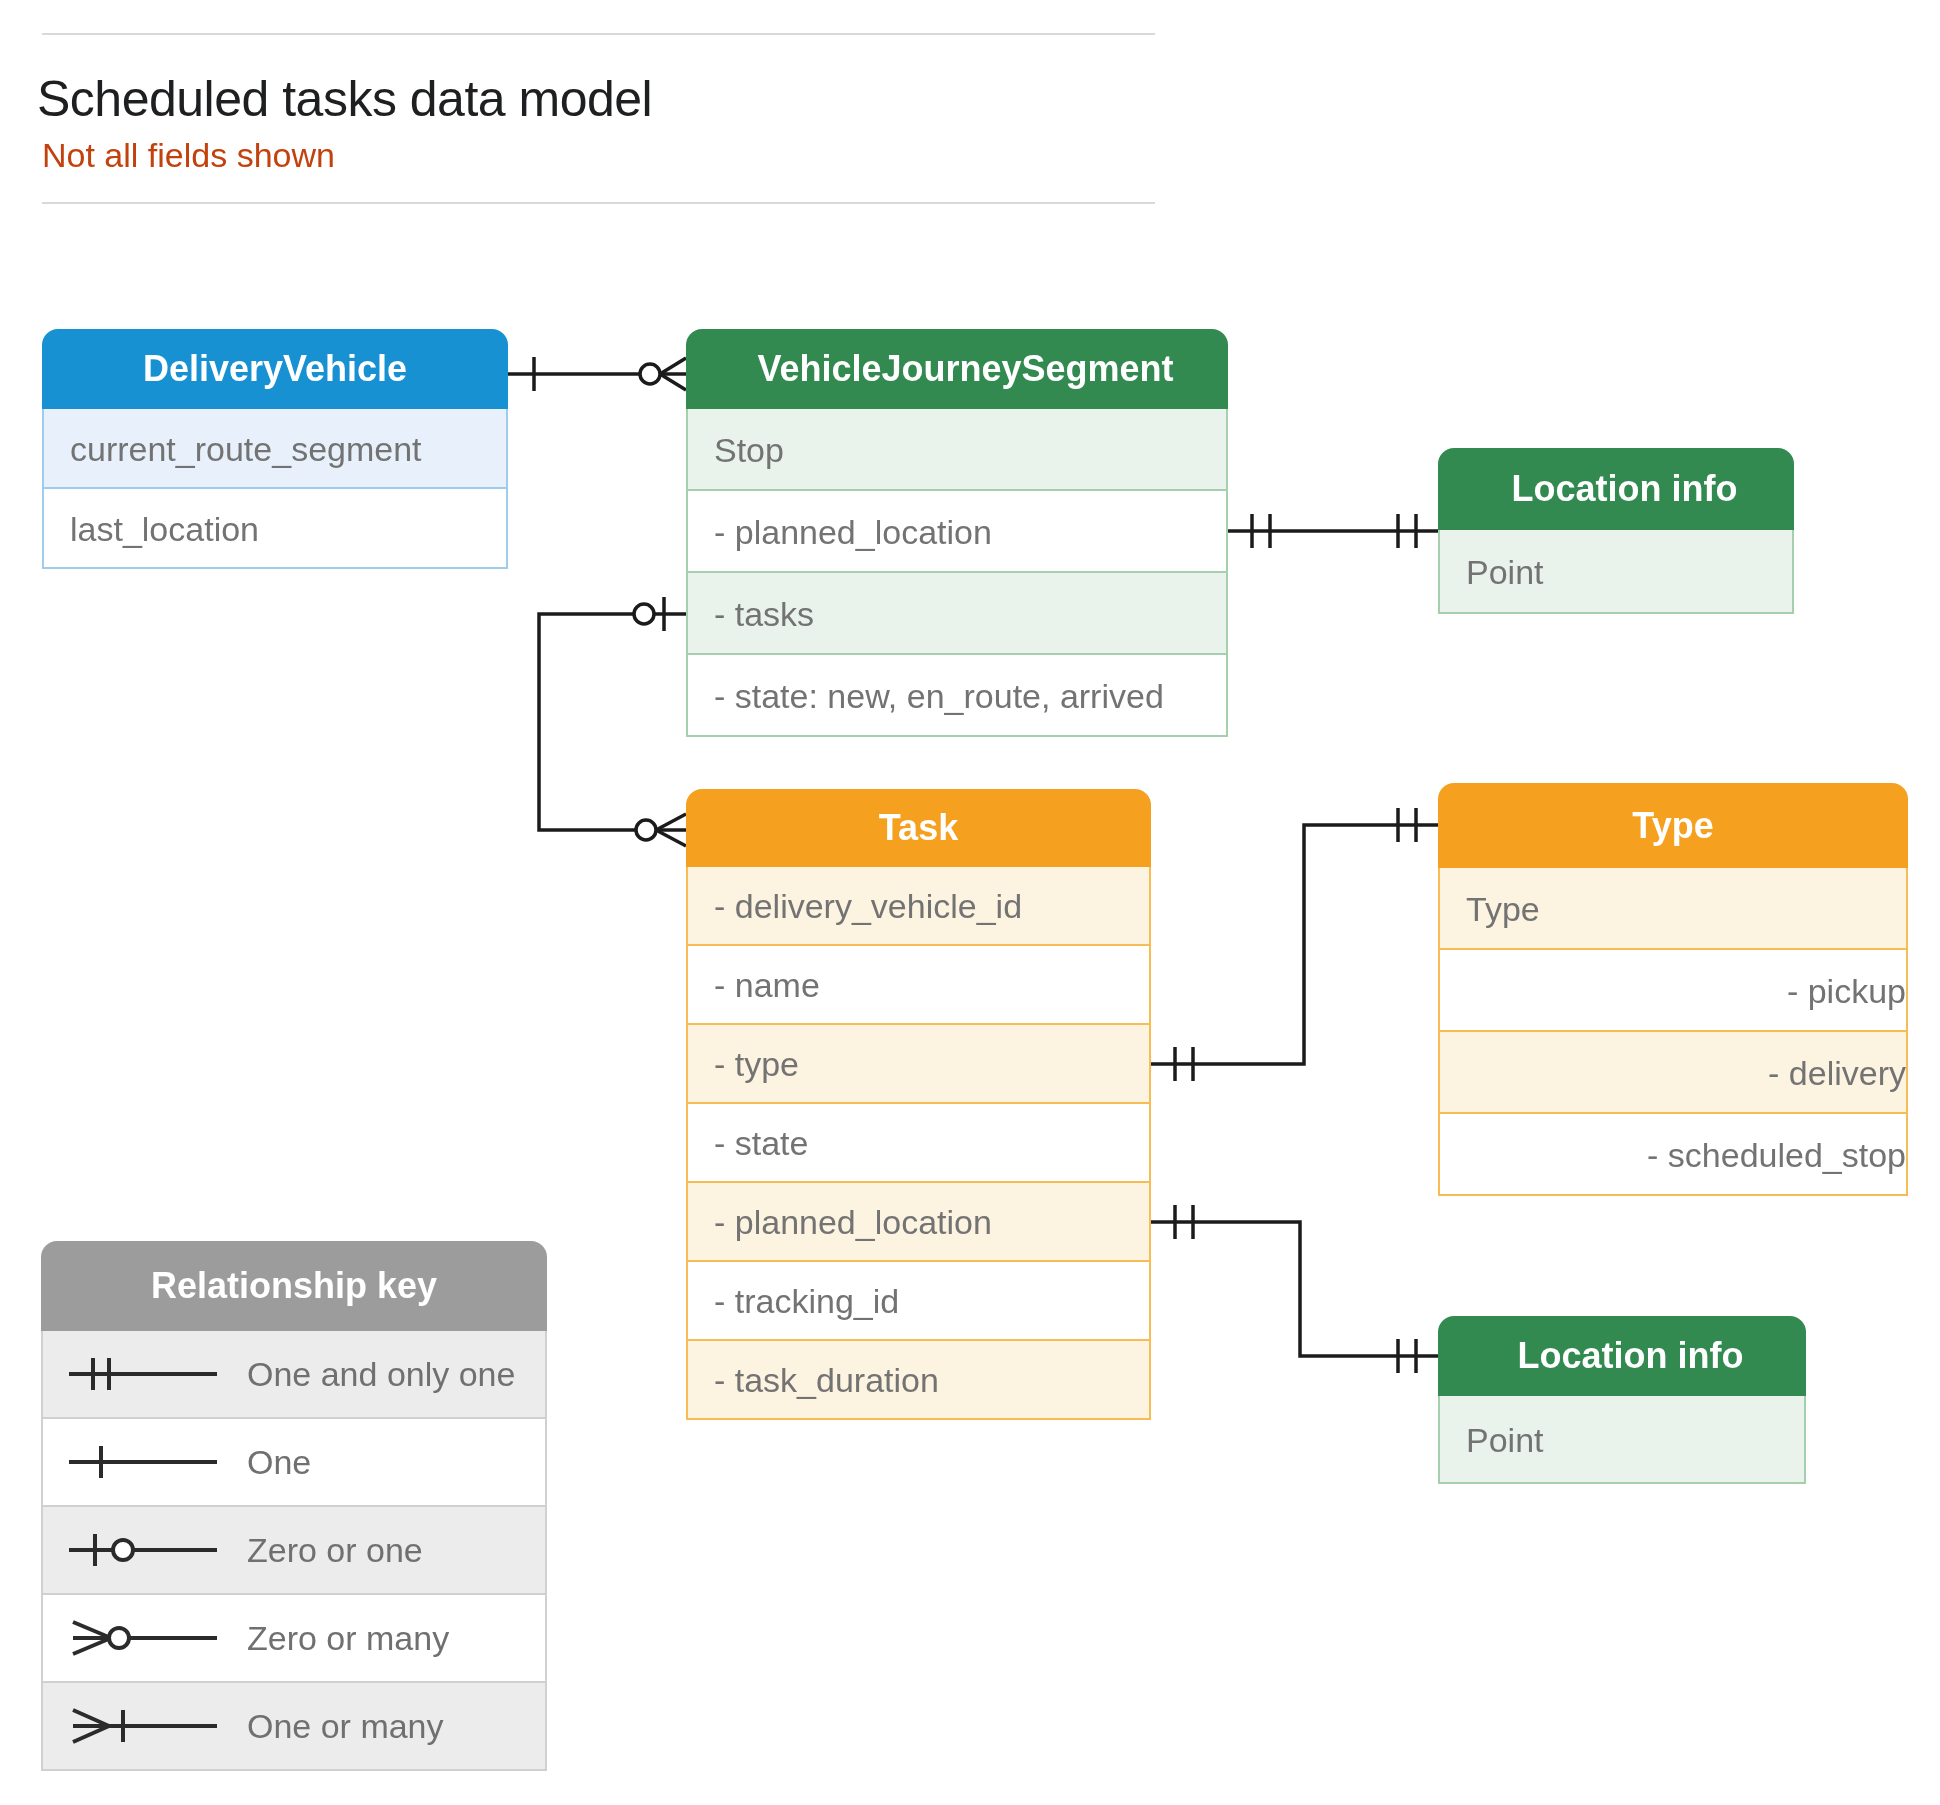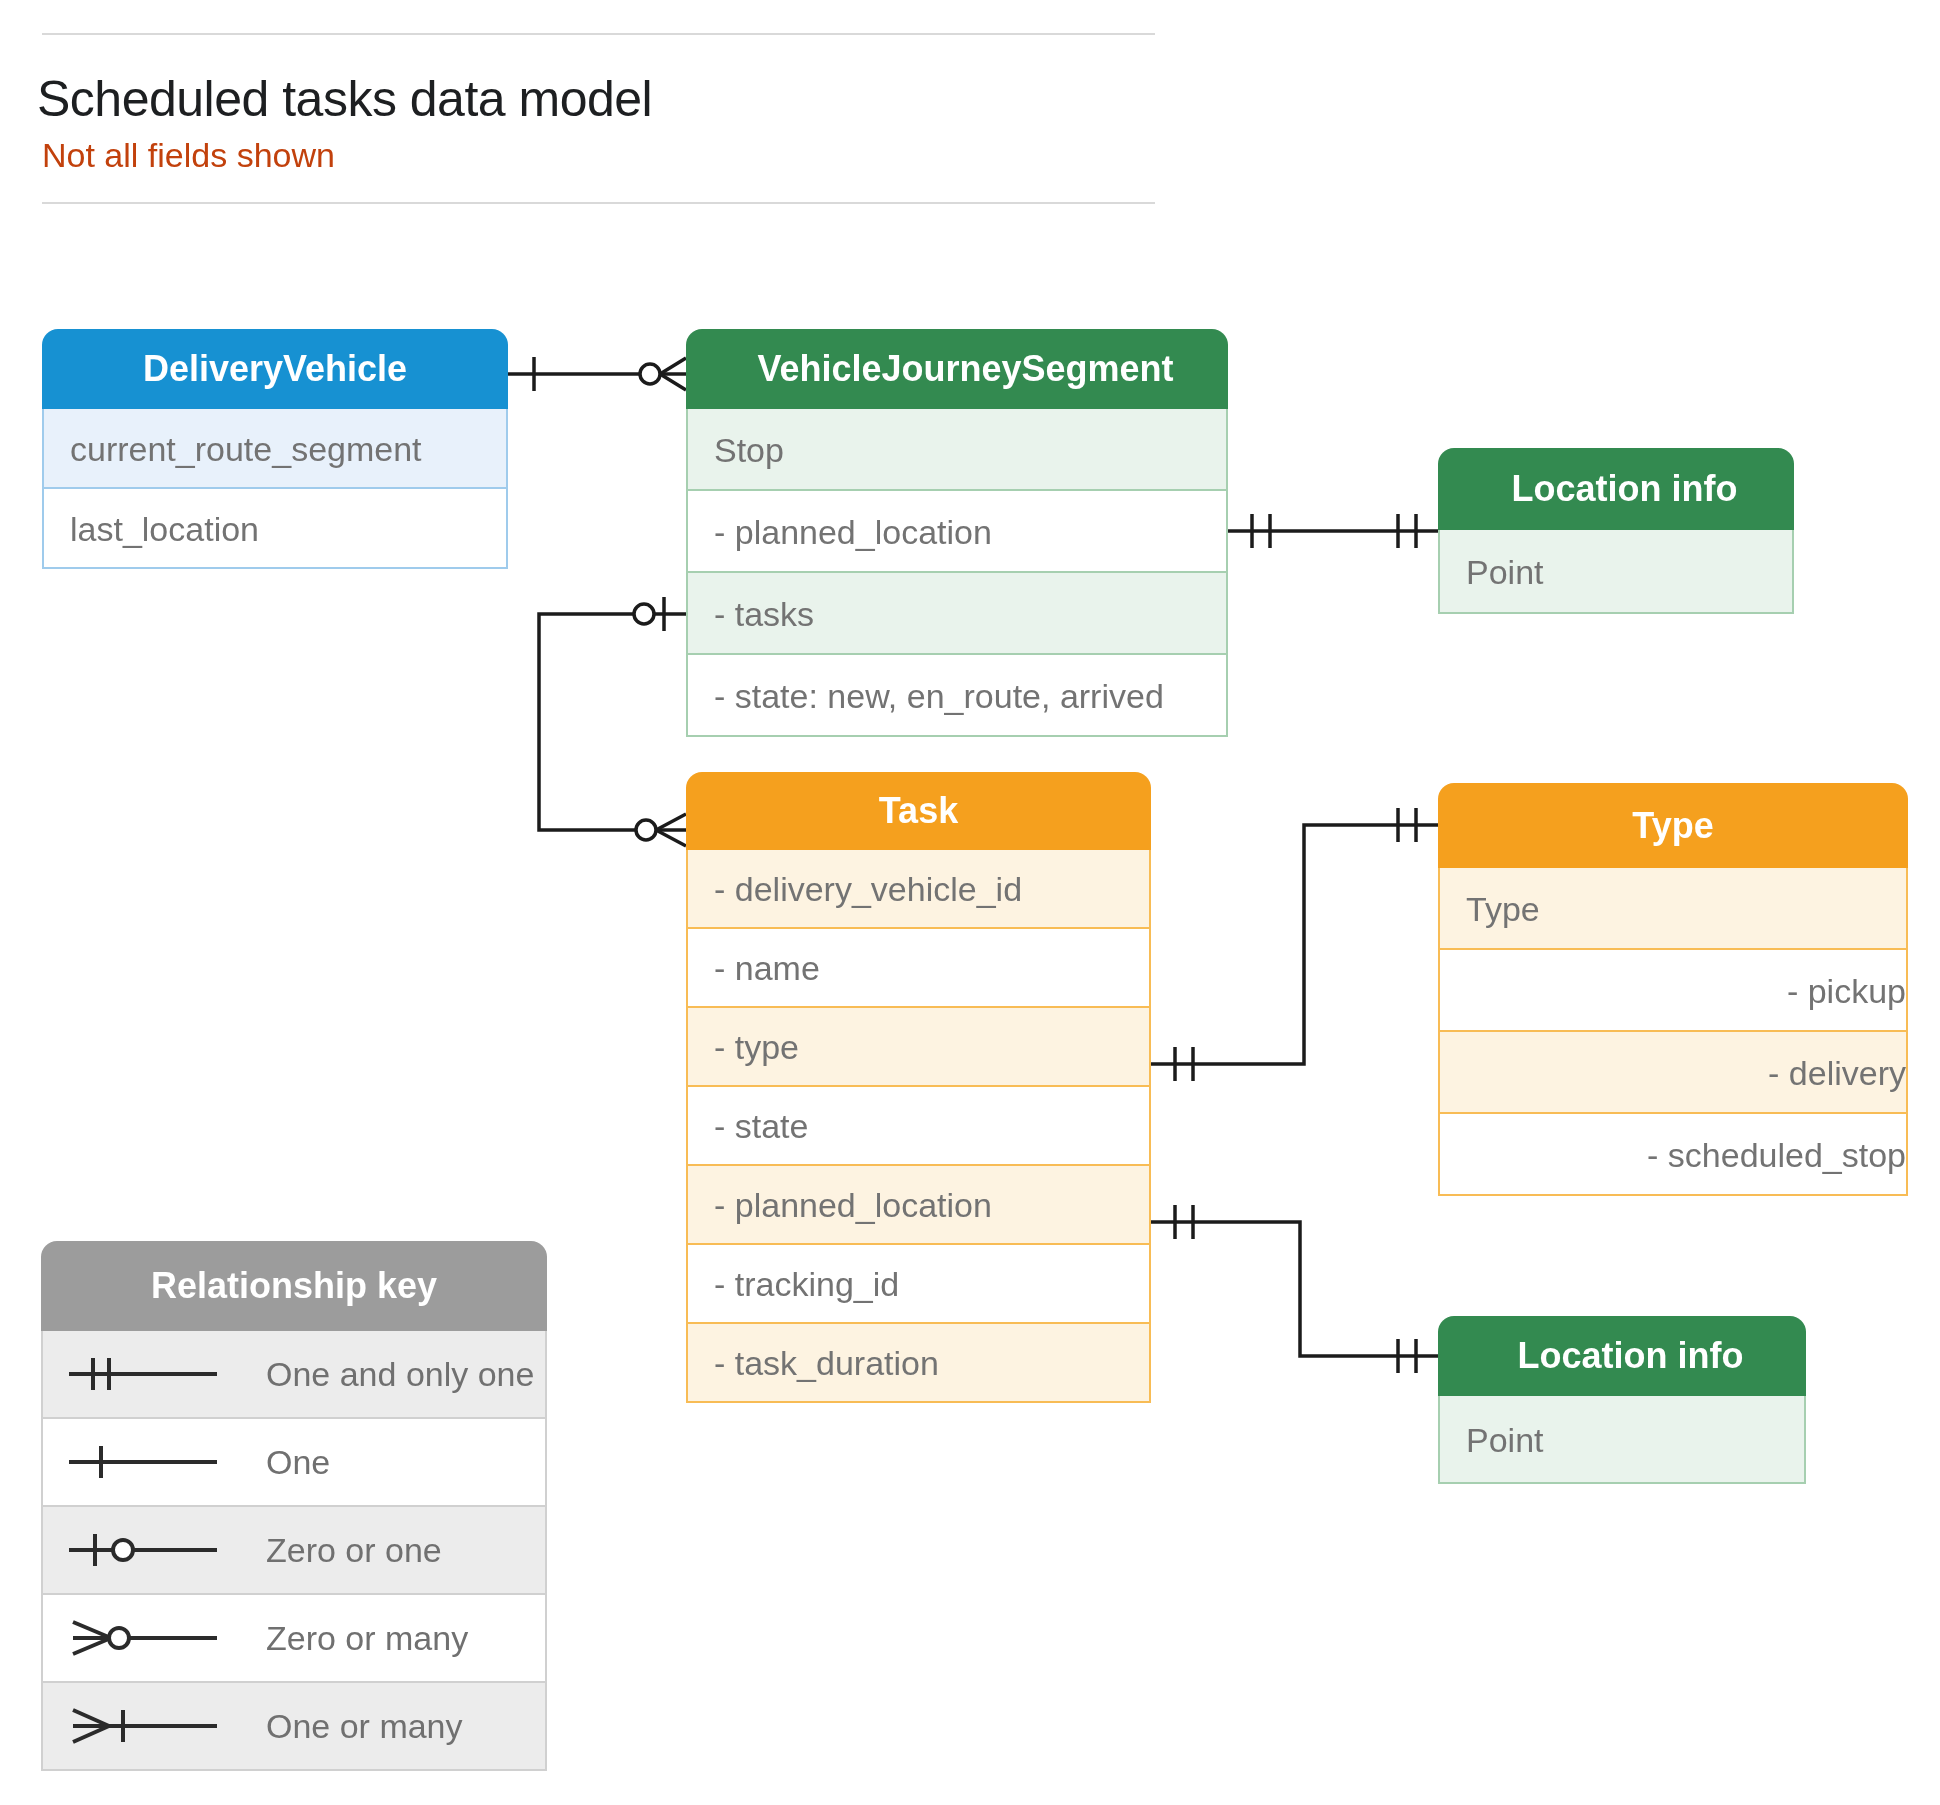--- a/index.html
+++ b/index.html
@@ -24,34 +24,34 @@
     height:var(--rh);line-height:var(--rh);background:#ffffff;
     border:2px solid var(--bc);border-top:none;
     padding-left:26px;font-size:34px;color:#737373;box-sizing:border-box;
     white-space:nowrap;
   }
   .ent-row.alt{background:var(--alt);}
 
   .e-dv  {left:42px;  top:329px; width:466px; --bc:#9fcbec; --alt:#e8f1fb; --hh:80px; --rh:80px;}
   .e-vjs {left:686px; top:329px; width:542px; --bc:#a6cfb0; --alt:#e9f3ec; --hh:80px; --rh:82px;}
   .e-lt  {left:1438px;top:448px; width:356px; --bc:#a6cfb0; --alt:#e9f3ec; --hh:82px; --rh:84px;}
-  .e-task{left:686px; top:772px; width:465px; --bc:#f8bc55; --alt:#fdf3e1; --hh:78px; --rh:79px;}
+  .e-task{left:686px; top:789px; width:465px; --bc:#f8bc55; --alt:#fdf3e1; --hh:78px; --rh:79px;}
   .e-type{left:1438px;top:783px; width:470px; --bc:#f8bc55; --alt:#fdf3e1; --hh:85px; --rh:82px;}
   .e-type .ent-row + .ent-row{padding-left:46px;text-align:right;}
   .e-lb  {left:1438px;top:1316px;width:368px; --bc:#a6cfb0; --alt:#e9f3ec; --hh:80px; --rh:88px;}
 
   .legend{left:41px;top:1241px;width:506px;--bc:#d0d0d0;--alt:#ececec;--hh:90px;}
   .legend .ent-header{font-size:36px;}
   .legend-row{
     height:88px;display:flex;align-items:center;background:#ffffff;
     border:2px solid var(--bc);border-top:none;box-sizing:border-box;padding-left:22px;
   }
   .legend-row.alt{background:var(--alt);}
   .legend-row svg{flex:0 0 auto;}
-  .legend-label{font-size:34px;color:#707070;margin-left:36px;white-space:nowrap;}
+  .legend-label{font-size:34px;color:#707070;margin-left:17px;white-space:nowrap;}
 
   #connectors{position:absolute;left:0;top:0;pointer-events:none;}
 </style>
 </head>
 <body>
 
 <div id="canvas">
 
   <div class="hr" style="left:42px;top:33px;width:1113px;"></div>
   <div id="page-title">Scheduled tasks data model</div>

